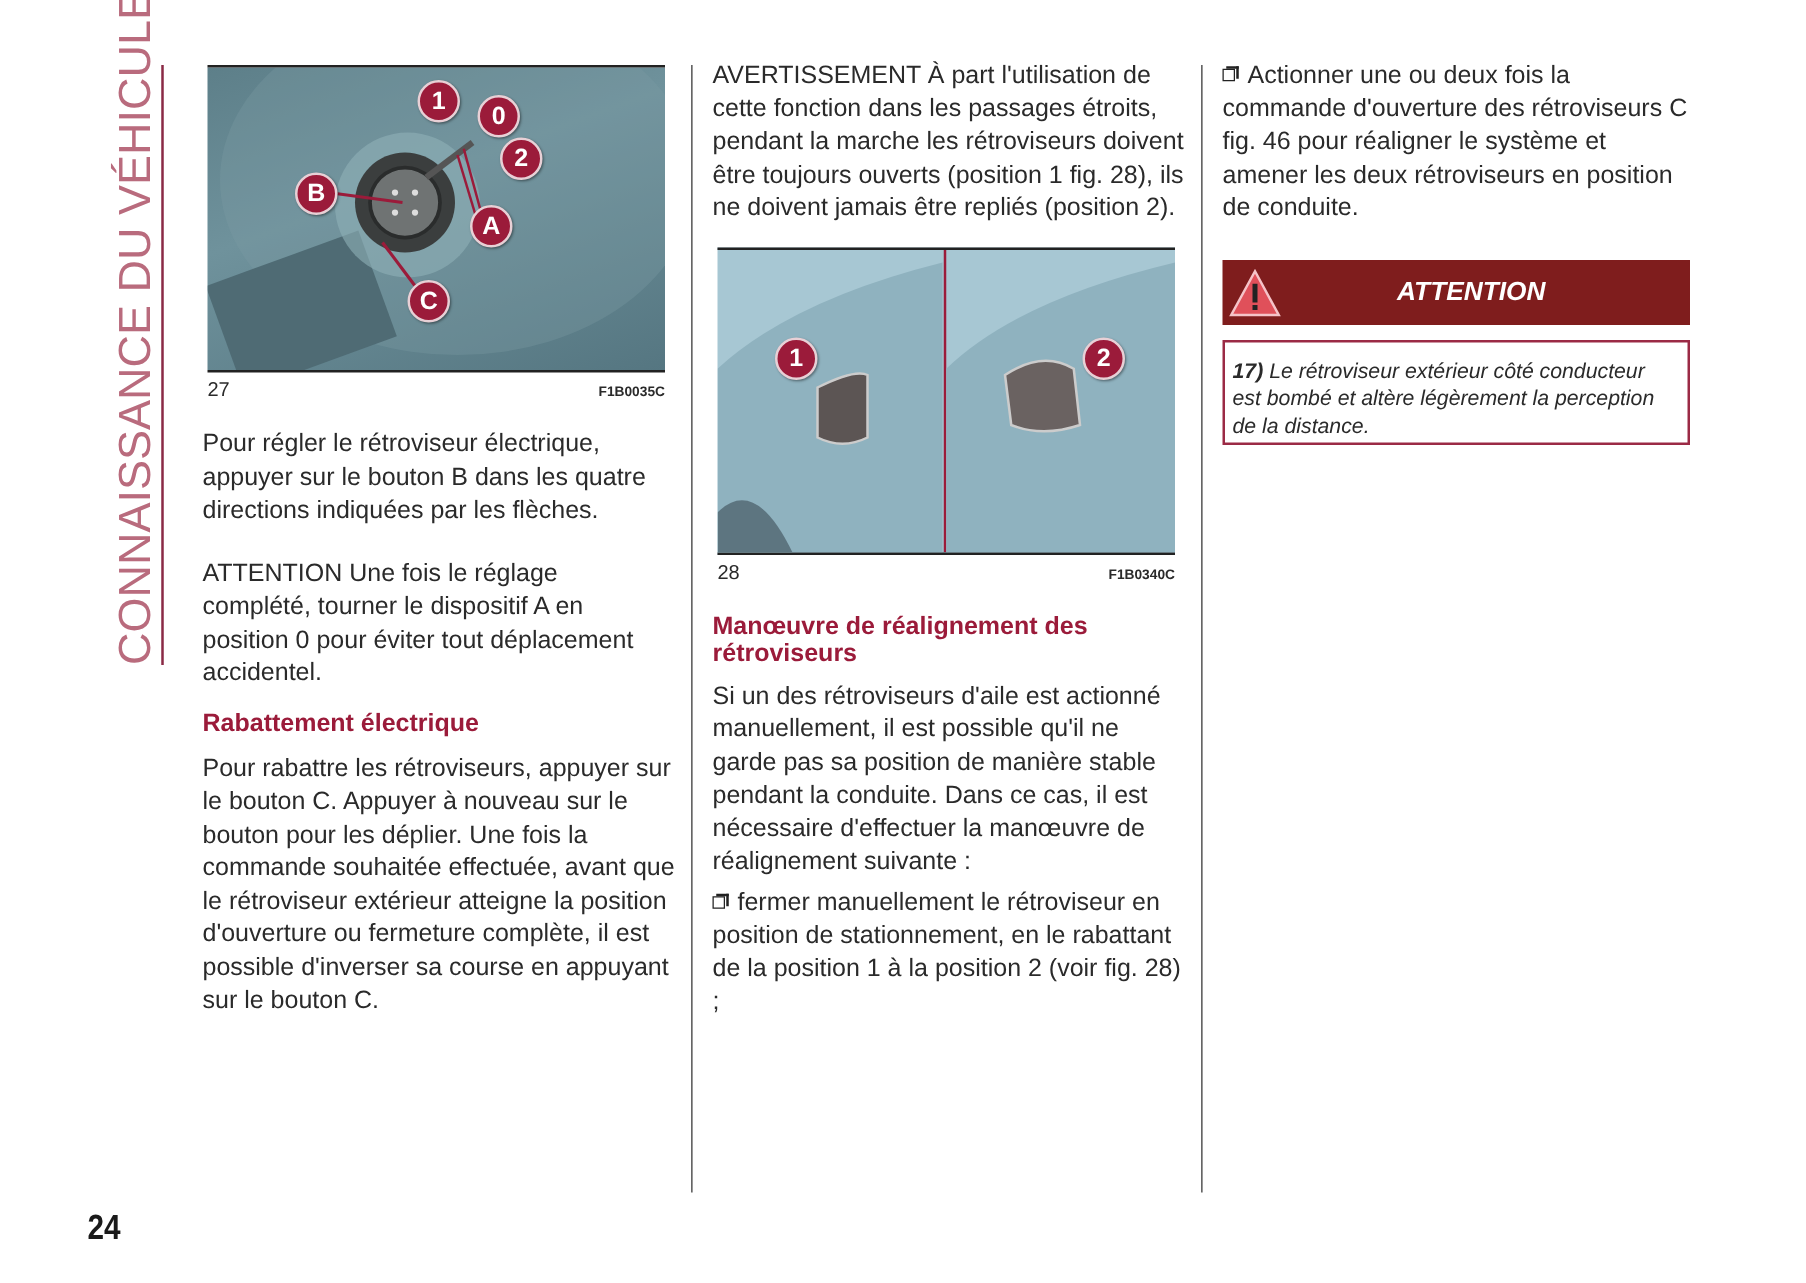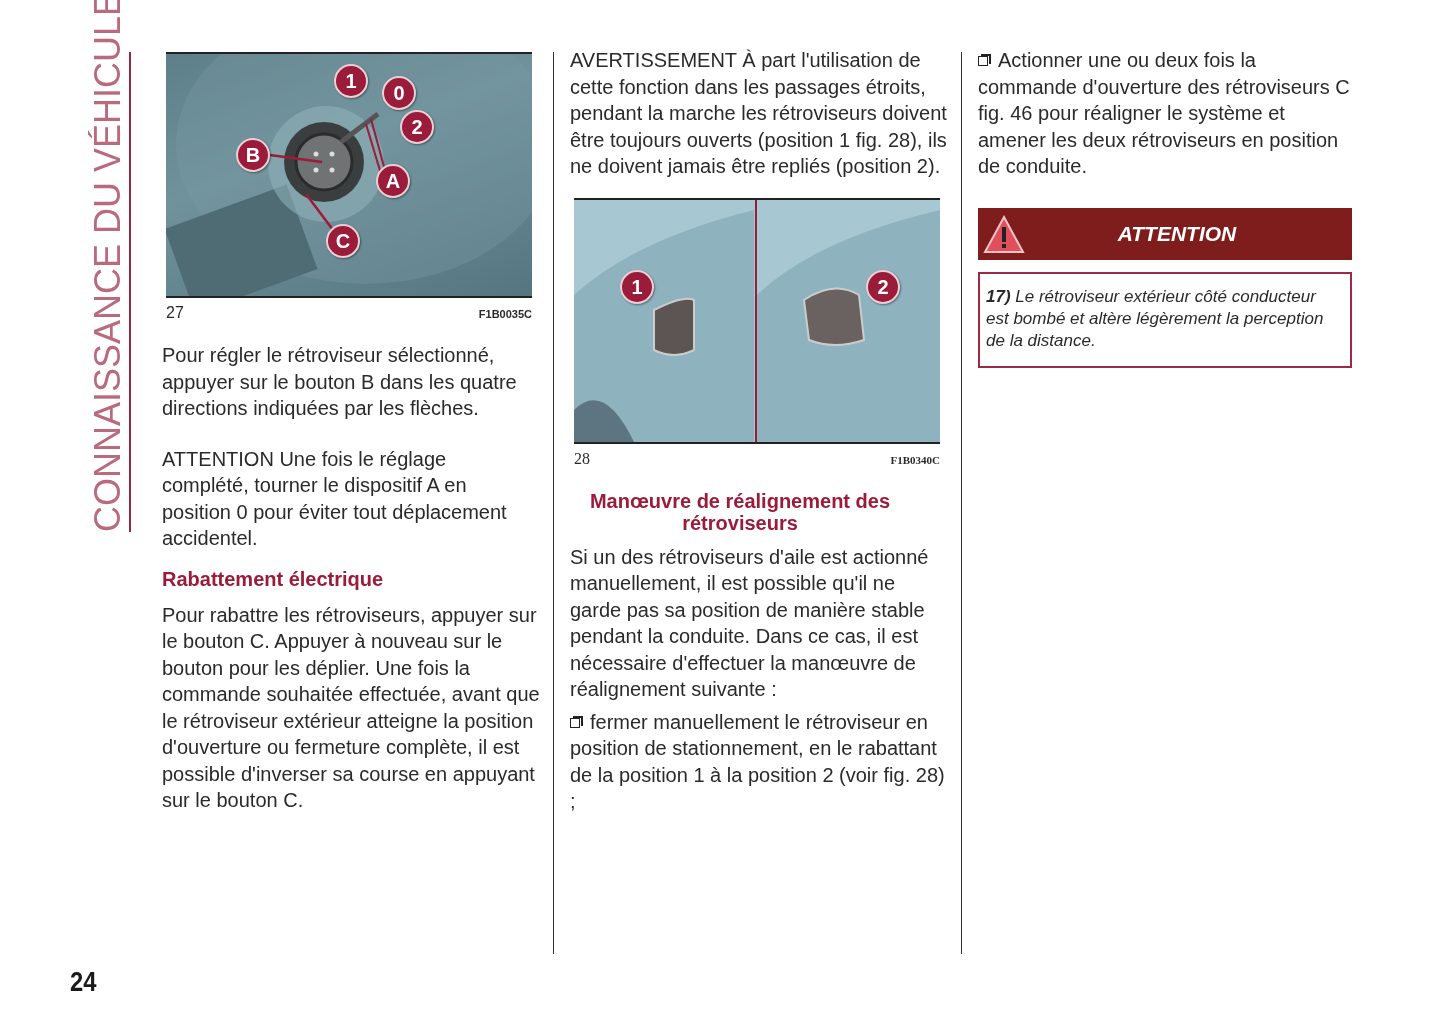--- a/index.html
+++ b/index.html
@@ -19,21 +19,21 @@
     .fig { position: relative; border-top: 2px solid #222; border-bottom: 2px solid #222; overflow: hidden; }
     .fig-caption { display: flex; justify-content: space-between; align-items: baseline; margin-top: 6px; }
     .fig-num { font-size: 16px; }
     .fig-code { font-size: 11px; font-weight: bold; }
     .marker { position: absolute; width: 30px; height: 30px; border-radius: 50%; background: #9b1b3a;
       border: 2px solid #e8d0d6; color: #fff; font-weight: bold; font-size: 20px; text-align: center;
       line-height: 30px; box-shadow: 1px 1px 2px rgba(0,0,0,0.4); }
     .attn-banner { position: relative; height: 52px; background: #7f1d1d; display: flex; align-items: center; justify-content: center; }
     .attn-banner .label { color: #fff; font-style: italic; font-weight: bold; font-size: 21px; margin-left: 24px; }
     .attn-icon { position: absolute; left: 4px; top: 6px; }
-    .attn-box { border: 2px solid #9b2a45; padding: 12px 8px 14px 6px; margin-top: 12px; }
+    .attn-box { border: 2px solid #9b2a45; padding: 12px 8px 2px 6px; margin-top: 12px; }
     .attn-box p { font-size: 17px; line-height: 22px; font-style: italic; }
     .attn-box b { font-style: italic; }
     .bullet { display: inline-block; width: 14px; height: 14px; position: relative; margin-right: 6px; vertical-align: -1px; }
     .bullet::before { content: ""; position: absolute; left: 0; top: 2px; width: 10px; height: 10px; border: 1.5px solid #222; box-sizing: border-box; }
     .bullet::after { content: ""; position: absolute; left: 3px; top: 0px; width: 10px; height: 10px; border-top: 2.5px solid #222; border-right: 2.5px solid #222; box-sizing: border-box; }
   </style>
 </head>
 <body>
 
 <div class="side-title">
@@ -63,21 +63,21 @@
     <div class="marker" style="left:216px; top:22px;">0</div>
     <div class="marker" style="left:234px; top:56px;">2</div>
     <div class="marker" style="left:70px; top:84px;">B</div>
     <div class="marker" style="left:210px; top:110px;">A</div>
     <div class="marker" style="left:160px; top:170px;">C</div>
   </div>
   <div class="fig-caption" style="margin-left:4px; width:366px;">
     <span class="fig-num">27</span>
     <span class="fig-code">F1B0035C</span>
   </div>
-  <p style="margin-top:20px;">Pour régler le rétroviseur sélectionné, appuyer sur le bouton B dans les quatre directions indiquées par les flèches.</p>
+  <p style="margin-top:20px;">Pour régler le rétroviseur électrique, appuyer sur le bouton B dans les quatre directions indiquées par les flèches.</p>
   <p style="margin-top:24px;">ATTENTION Une fois le réglage complété, tourner le dispositif A en position 0 pour éviter tout déplacement accidentel.</p>
   <h3 class="heading" style="margin-top:16px;">Rabattement électrique</h3>
   <p style="margin-top:12px; width:378px;">Pour rabattre les rétroviseurs, appuyer sur le bouton C. Appuyer à nouveau sur le bouton pour les déplier. Une fois la commande souhaitée effectuée, avant que le rétroviseur extérieur atteigne la position d'ouverture ou fermeture complète, il est possible d'inverser sa course en appuyant sur le bouton C.</p>
 </div>
 
 <div class="col-divider" style="left:553px; top:52px; height:902px;"></div>
 
 <div class="col" style="left:570px; top:47px; width:380px;">
   <p>AVERTISSEMENT À part l'utilisation de cette fonction dans les passages étroits, pendant la marche les rétroviseurs doivent être toujours ouverts (position 1 fig. 28), ils ne doivent jamais être repliés (position 2).</p>
   <div class="fig" style="width:366px; height:242px; margin-left:4px; margin-top:18px; background:#a7c7d3;">
@@ -85,25 +85,25 @@
       <path d="M0 95 Q60 40 180 10 L180 242 L0 242 Z" fill="#8fb2bf"></path>
       <path d="M0 210 Q30 180 60 242 L0 242 Z" fill="#5d7580"></path>
       <path d="M80 110 Q110 95 120 100 L120 150 Q100 160 80 150 Z" fill="#5c5554" stroke="#ccc" stroke-width="2"></path>
       <rect x="181" y="0" width="2" height="242" fill="#9b1b3a"></rect>
       <path d="M183 95 Q240 40 366 10 L366 242 L183 242 Z" fill="#8fb2bf"></path>
       <path d="M230 100 Q260 80 285 95 L290 140 Q260 150 235 140 Z" fill="#6a6261" stroke="#ccc" stroke-width="2"></path>
     </svg>
     <div class="marker" style="left:46px; top:70px;">1</div>
     <div class="marker" style="left:292px; top:70px;">2</div>
   </div>
-  <div class="fig-caption" style="margin-left:4px; width:366px;font-family:Liberation Serif, serif;">
+  <div class="fig-caption" style="margin-left:4px; width:366px;">
     <span class="fig-num">28</span>
     <span class="fig-code">F1B0340C</span>
   </div>
-  <h3 class="heading" style="margin-top:22px; width:340px;text-align:center;">Manœuvre de réalignement des rétroviseurs</h3>
+  <h3 class="heading" style="margin-top:22px; width:340px;">Manœuvre de réalignement des rétroviseurs</h3>
   <p style="margin-top:10px; width:360px;">Si un des rétroviseurs d'aile est actionné manuellement, il est possible qu'il ne garde pas sa position de manière stable pendant la conduite. Dans ce cas, il est nécessaire d'effectuer la manœuvre de réalignement suivante :</p>
   <p style="margin-top:6px; width:378px;">
     <span class="bullet"></span><span>fermer manuellement le rétroviseur en position de stationnement, en le rabattant de la position 1 à la position 2 (voir fig. 28) ;</span>
   </p>
 </div>
 
 <div class="col-divider" style="left:961px; top:52px; height:902px;"></div>
 
 <div class="col" style="left:978px; top:47px; width:376px;">
   <p>

